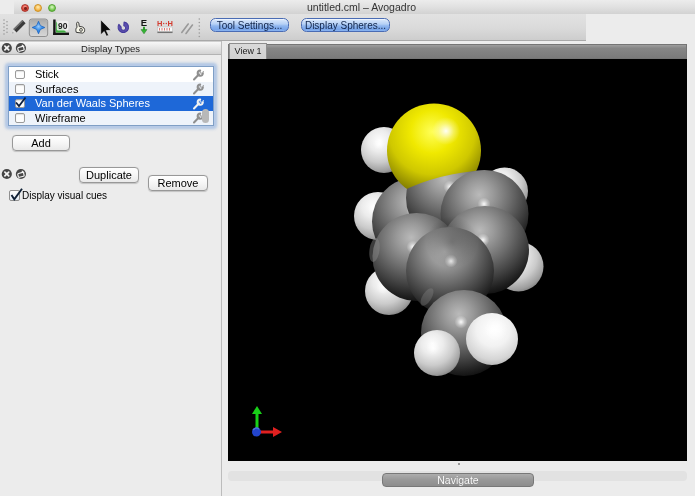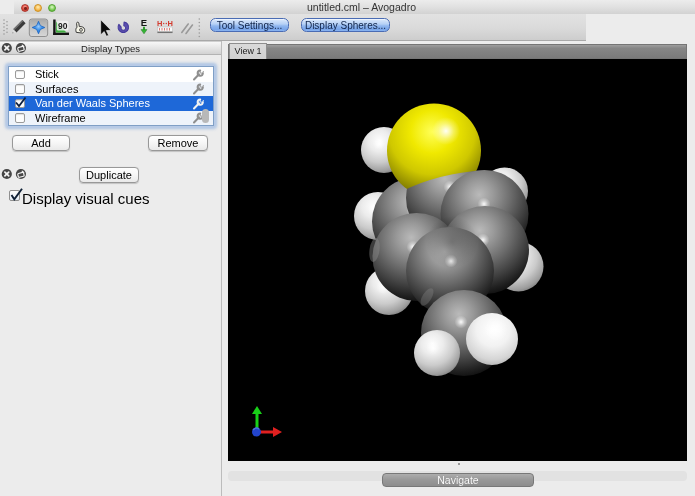--- a/index.html
+++ b/index.html
@@ -53,25 +53,25 @@
 .wrench { position:absolute; right:9px; top:1.5px; width:12px; height:12px; }
 #thumb { left:202px; top:109px; width:7px; height:14px; background:#b8b8b8;
   border-radius:3.5px; }
 
 .pbtn { position:absolute; top:135px; height:16px; border:1px solid #989898; border-radius:4px;
   background:linear-gradient(180deg,#ffffff 0%,#f6f6f6 50%,#e9e9e9 100%);
   box-shadow:0 0.5px 1px rgba(0,0,0,.18);
   font-size:11px; color:#000; text-align:center; line-height:14px; }
 #bAdd { left:12px; width:58px; }
 #bDup { left:79px; width:60px;margin-top:32px; }
-#bRem { left:148px; width:60px; }
+#bRem { left:148px; width:60px;margin-top:40px; }
 
 #cbox2 { left:9px; top:190px; width:10.5px; height:10.5px; background:linear-gradient(180deg,#fdfdfd,#e6edf7);
   border:1px solid #8f8f8f; border-radius:2px; }
-#cbl2 { left:22px; top:190px; font-size:15px; color:#000;text-align:right; }
+#cbl2 { left:22px; top:190px; font-size:10px; color:#000;text-align:right; }
 #check2 { left:8px; top:186px; width:15px; height:15px; }
 
 
 #tabbar { left:228px; top:44px; width:459px; height:15px;
   background:linear-gradient(180deg,#9e9e9e 0%,#868686 25%,#7a7a7a 100%);
   border:1px solid #757575; }
 #tab1 { left:229px; top:43px; width:38px; height:32px;
   background:linear-gradient(180deg,#dadada 0%,#cfcfcf 55%,#c2c2c2 100%);
   border:1px solid #8e8e8e; font-size:9px; color:#1a1a1a; text-align:center; line-height:15px; }
 #viewport { left:228px; top:59px; width:459px; height:402px; background:#000; }

